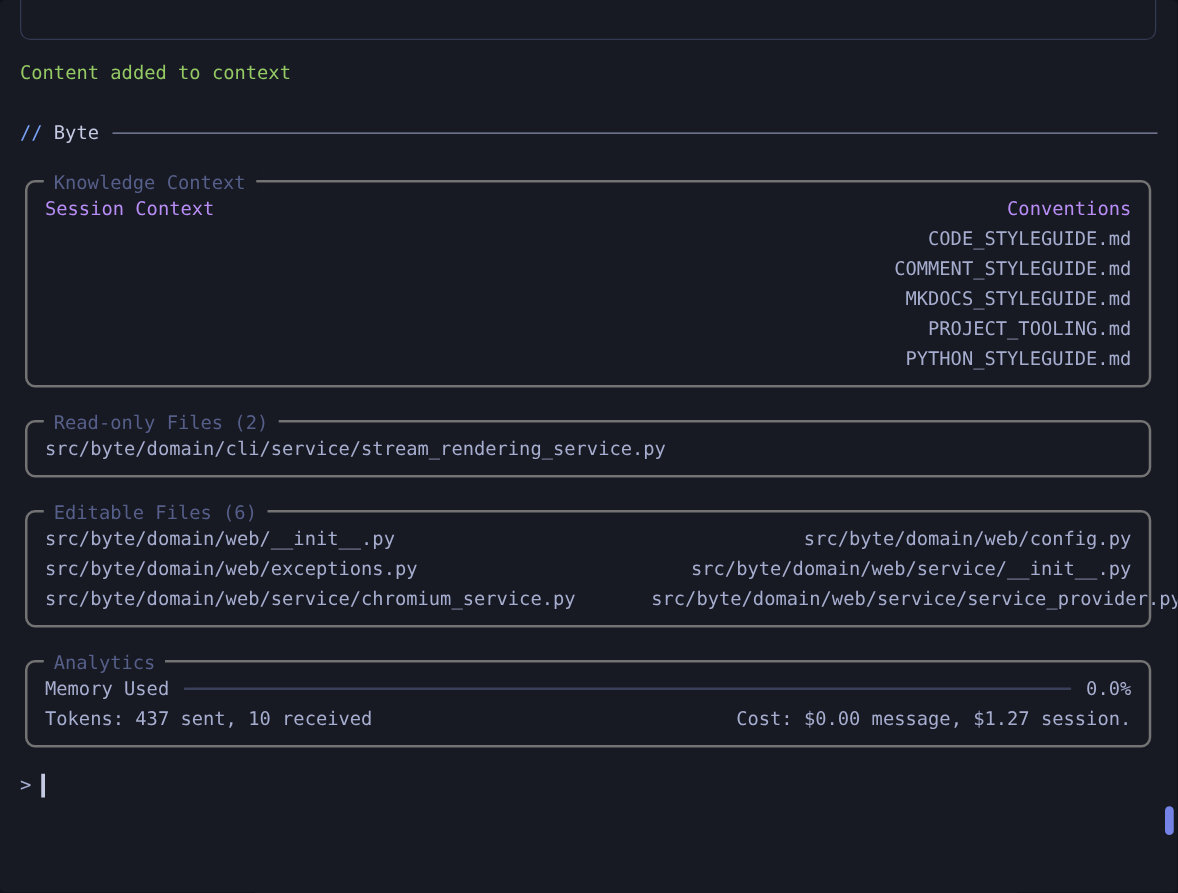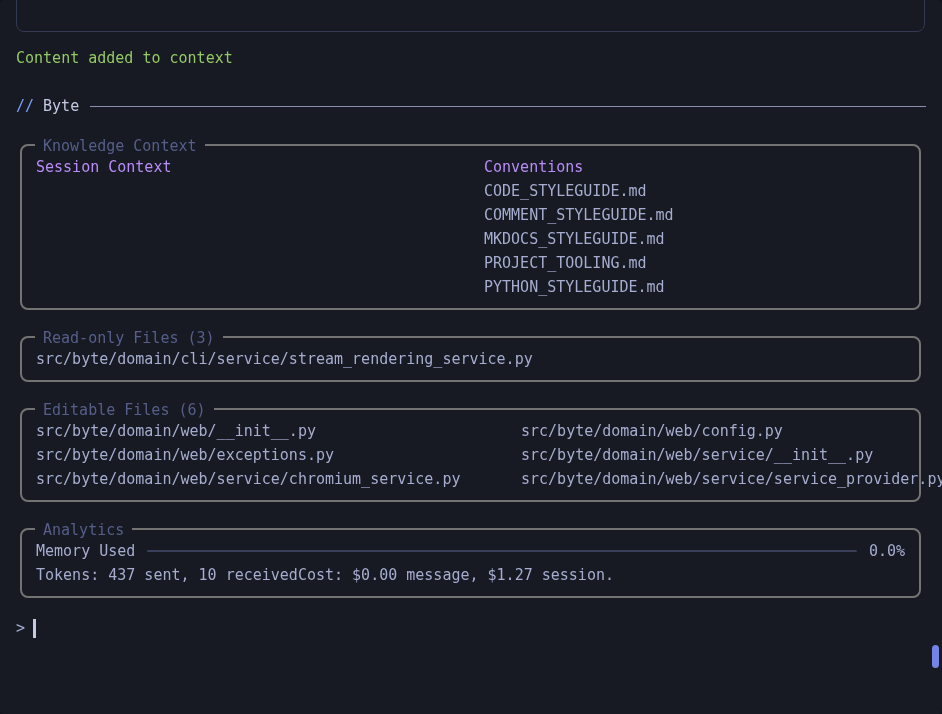--- a/index.html
+++ b/index.html
@@ -34,25 +34,25 @@
   }
   .box:first-of-type{margin-top:10px;}
   .box-title{
     position:absolute;top:-12px;left:13px;
     background:#171923;padding:0 8px;
     color:#565f89;
   }
   .cols{display:flex;}
   .col-left-kc{width:448px;flex:none;}
   .col-left-ed{width:485px;flex:none;}
-  .col{flex:1;min-width:0;}
+  .col{flex:1;min-width:0;text-align:right;}
   .heading{color:#b88df5;}
   .file{color:#a6adce;white-space:nowrap;}
   .an-row{display:flex;align-items:center;text-align:center;}
-  .an-spread{display:flex;}
+  .an-spread{display:flex;justify-content:space-between;}
   .mem-track{
     flex:1;height:2px;background:#3a4059;border-radius:2px;
     margin:0 12px;position:relative;overflow:hidden;
   }
   .mem-fill{position:absolute;left:0;top:0;bottom:0;background:#7aa2f7;width:0;}
   .mem-value{color:#a6adce;}
   .prompt-line{display:flex;align-items:center;margin:18px 16px 0;}
   .prompt-symbol{color:#a6adce;}
   .cursor{
     display:inline-block;width:3px;height:19px;
@@ -91,21 +91,21 @@
         <div class="file">CODE_STYLEGUIDE.md</div>
         <div class="file">COMMENT_STYLEGUIDE.md</div>
         <div class="file">MKDOCS_STYLEGUIDE.md</div>
         <div class="file">PROJECT_TOOLING.md</div>
         <div class="file">PYTHON_STYLEGUIDE.md</div>
       </div>
     </div>
   </div>
 
   <div class="box">
-    <span class="box-title">Read-only Files (3)</span>
+    <span class="box-title">Read-only Files (2)</span>
     <div class="file">src/byte/domain/cli/service/stream_rendering_service.py</div>
   </div>
 
   <div class="box">
     <span class="box-title">Editable Files (6)</span>
     <div class="cols">
       <div class="col-left-ed">
         <div class="file">src/byte/domain/web/__init__.py</div>
         <div class="file">src/byte/domain/web/exceptions.py</div>
         <div class="file">src/byte/domain/web/service/chromium_service.py</div>

